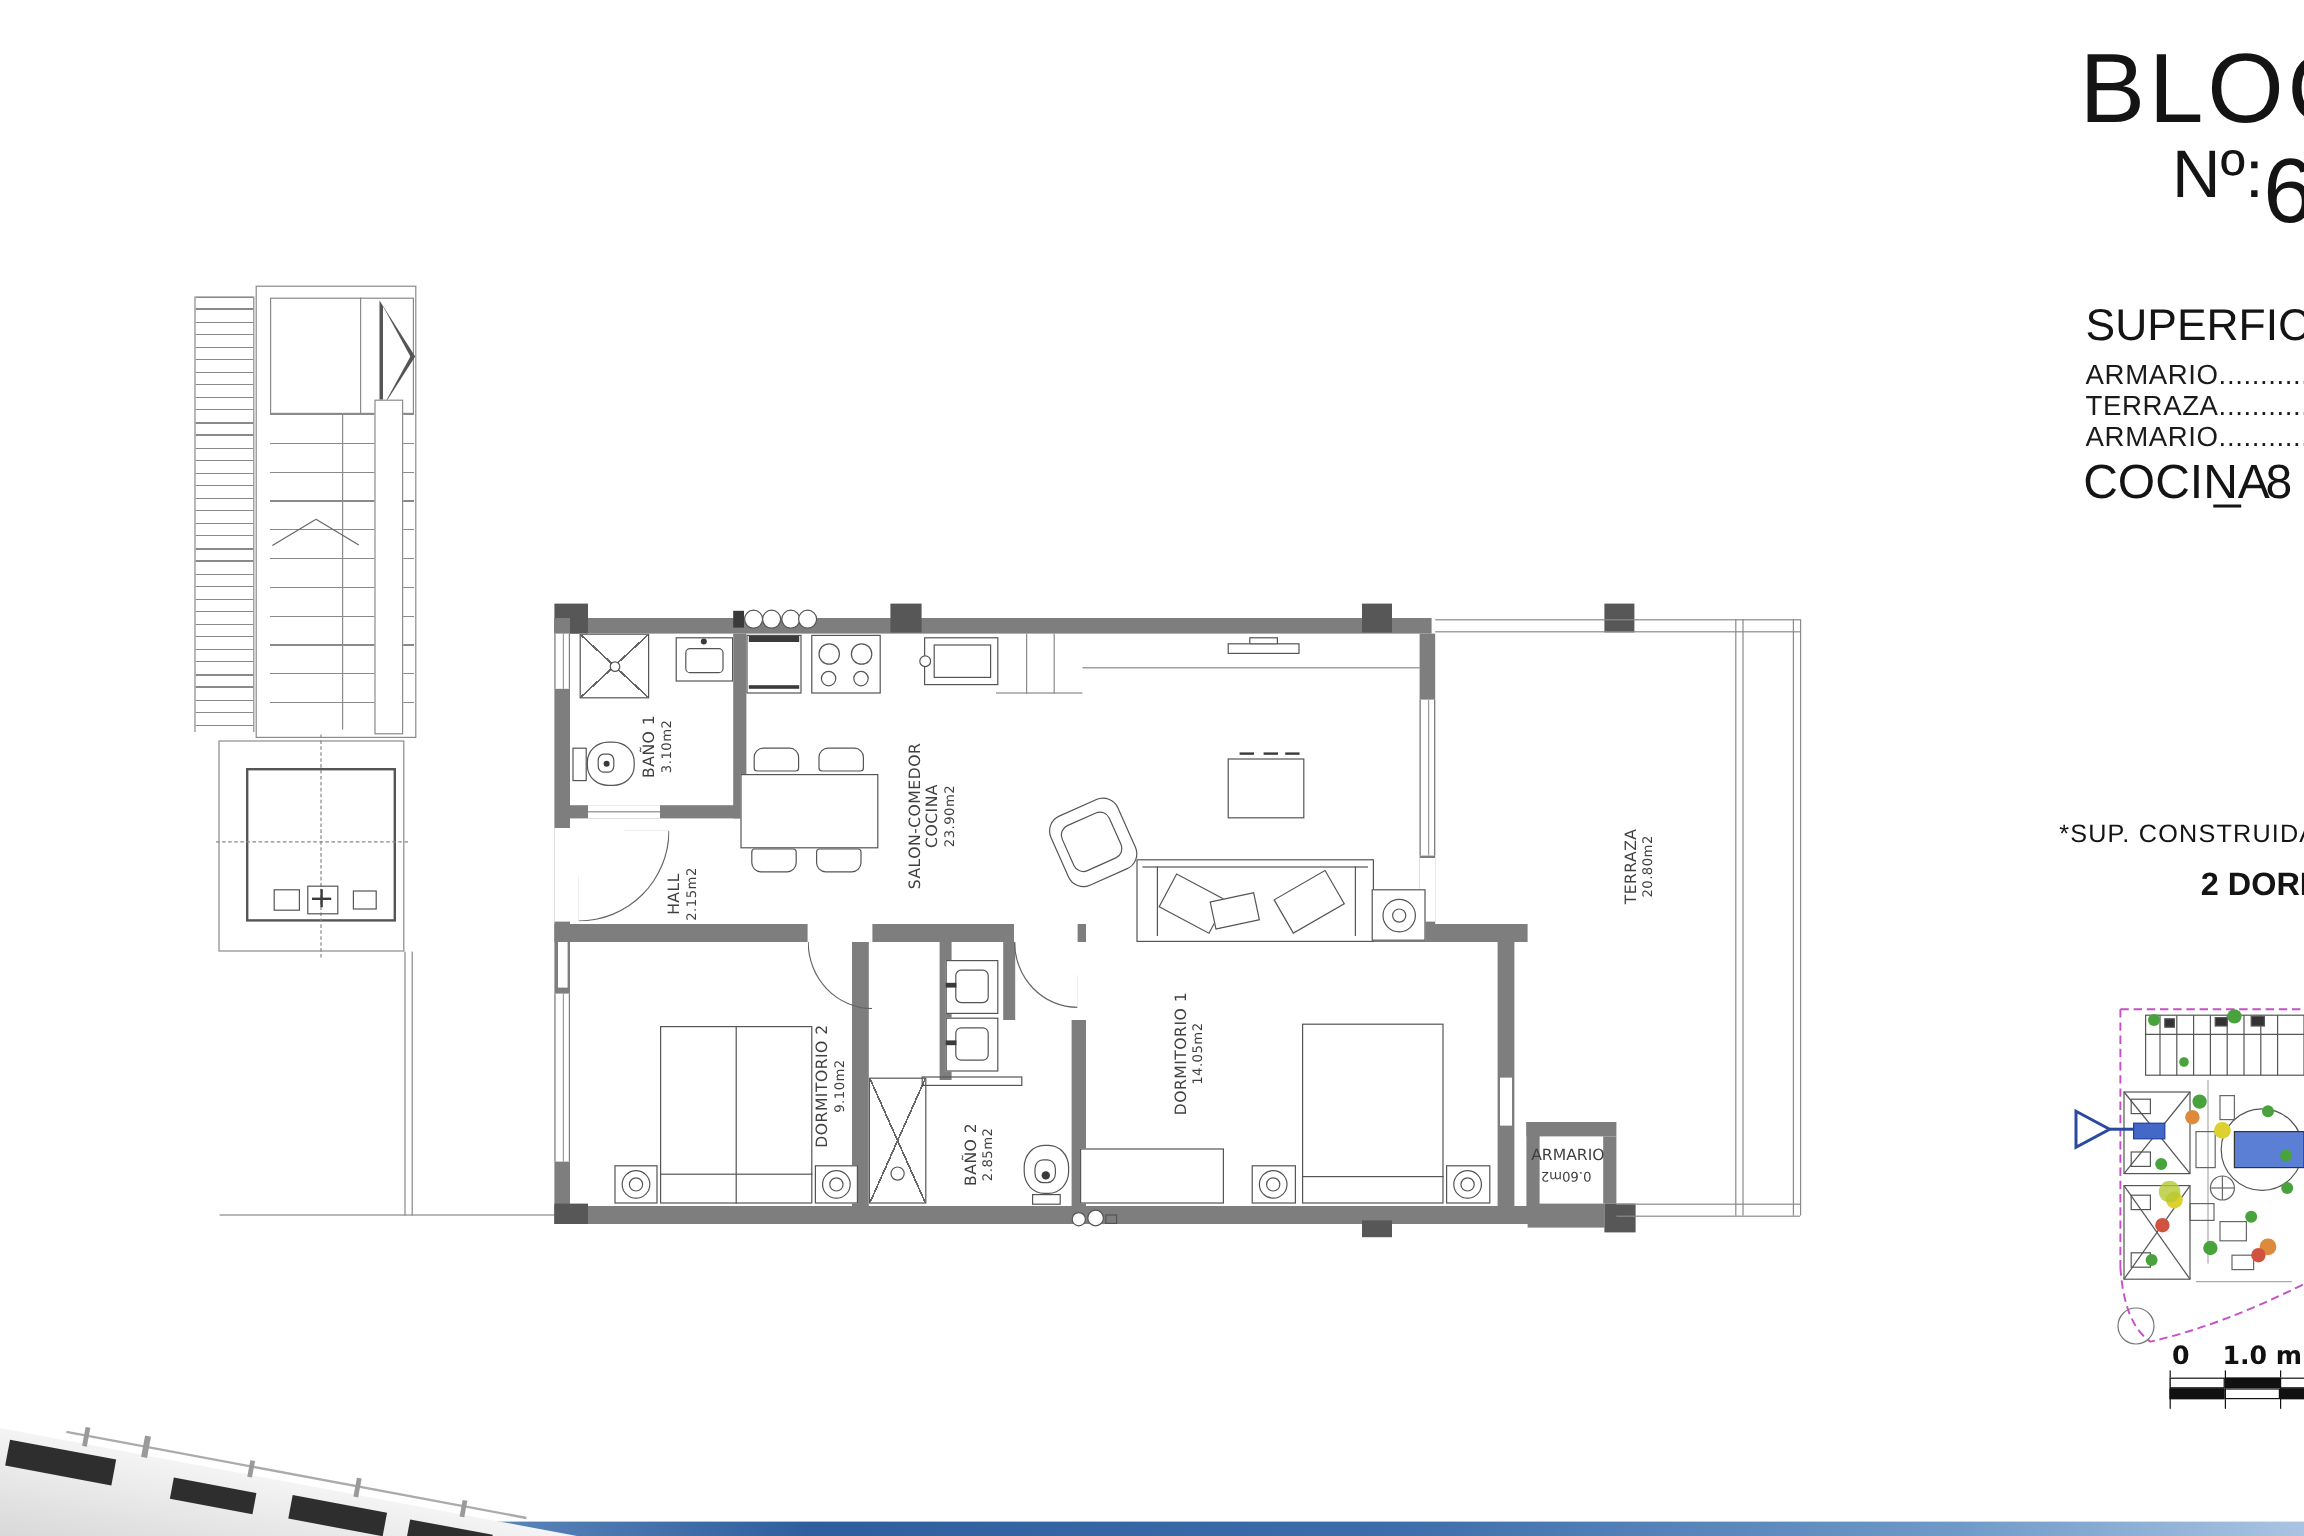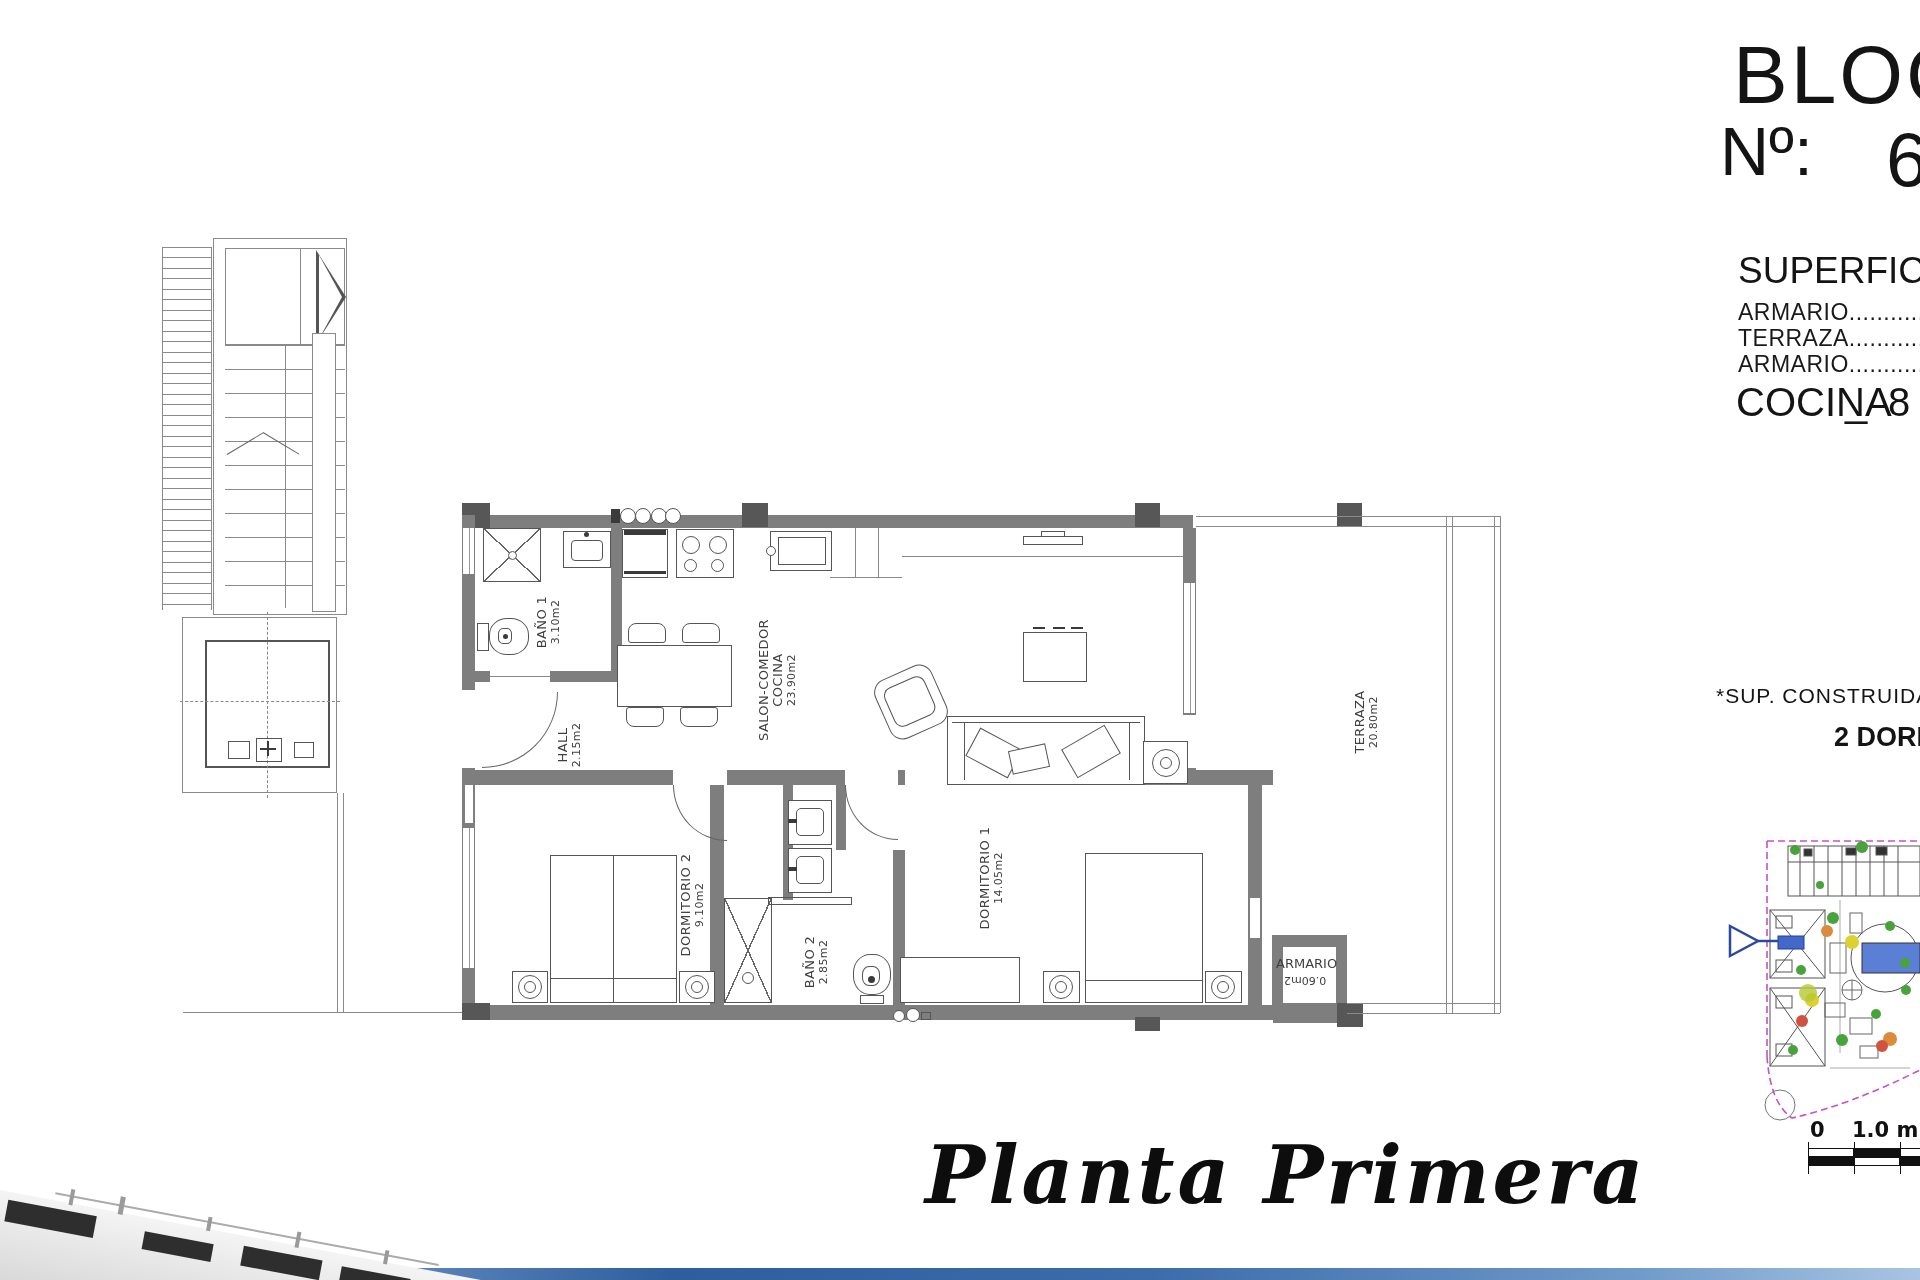--- a/index.html
+++ b/index.html
@@ -253,21 +253,21 @@
     <div class="ar">14.05m2</div>
   </div>
   <div class="lbl" style="left:1367px;top:722px;">
     <div class="nm">TERRAZA</div>
     <div class="ar">20.80m2</div>
   </div>
   <div class="lblh" style="left:1276px;top:956px;font-size:13px;">ARMARIO</div>
   <div class="lblh" style="left:1284px;top:974px;font-size:11px;transform:rotate(180deg);">0.60m2</div>
 
   <div class="tb" style="left:1733px;top:28px;font-size:82px;letter-spacing:3px;">BLOC</div>
-  <div class="tb" style="left:1720px;top:112px;font-size:68px;">Nº:</div>
+  <div class="tb" style="left:1810px;top:112px;font-size:56px;">Nº:</div>
   <div class="tb" style="left:1886px;top:116px;font-size:76px;">6</div>
 
   <div class="tb" style="left:1738px;top:250px;font-size:37px;">SUPERFICIE</div>
   <div class="dotrow" style="left:1738px;top:299px;">
     <span>ARMARIO</span><span>...........................................</span>
   </div>
   <div class="dotrow" style="left:1738px;top:325px;">
     <span>TERRAZA</span><span>...........................................</span>
   </div>
   <div class="dotrow" style="left:1738px;top:351px;">
@@ -364,21 +364,20 @@
     <div class="ln" style="left:54px;top:24px;width:1px;height:32px;background:#111;"></div>
     <div class="ln" style="left:100px;top:24px;width:1px;height:32px;background:#111;"></div>
     <div class="cell" style="left:8px;top:30px;width:46px;height:9px;background:#fff;"></div>
     <div class="cell" style="left:54px;top:30px;width:46px;height:9px;background:#111;"></div>
     <div class="cell" style="left:100px;top:30px;width:46px;height:9px;background:#fff;"></div>
     <div class="cell" style="left:8px;top:39px;width:46px;height:9px;background:#111;"></div>
     <div class="cell" style="left:54px;top:39px;width:46px;height:9px;background:#fff;"></div>
     <div class="cell" style="left:100px;top:39px;width:46px;height:9px;background:#111;"></div>
   </div>
 
-  <div class="script-title" style="left:925px;top:1128px;">Planta Primera</div>
 
   <div class="bluebar"></div>
   <div class="a" style="left:0;top:1172px;width:500px;height:108px;overflow:hidden;z-index:5;">
     <div class="photo-slab" style="left:0;top:18px;width:520px;height:120px;transform:rotate(10.6deg);">
       <div class="post" style="left:55px;top:-8px;width:390px;height:2px;background:#ababab;"></div>
       <div class="post" style="left:70px;top:-14px;width:4px;height:16px;"></div>
       <div class="post" style="left:120px;top:-16px;width:5px;height:18px;"></div>
       <div class="post" style="left:210px;top:-12px;width:4px;height:14px;"></div>
       <div class="post" style="left:300px;top:-14px;width:4px;height:16px;"></div>
       <div class="post" style="left:390px;top:-12px;width:4px;height:14px;"></div>

